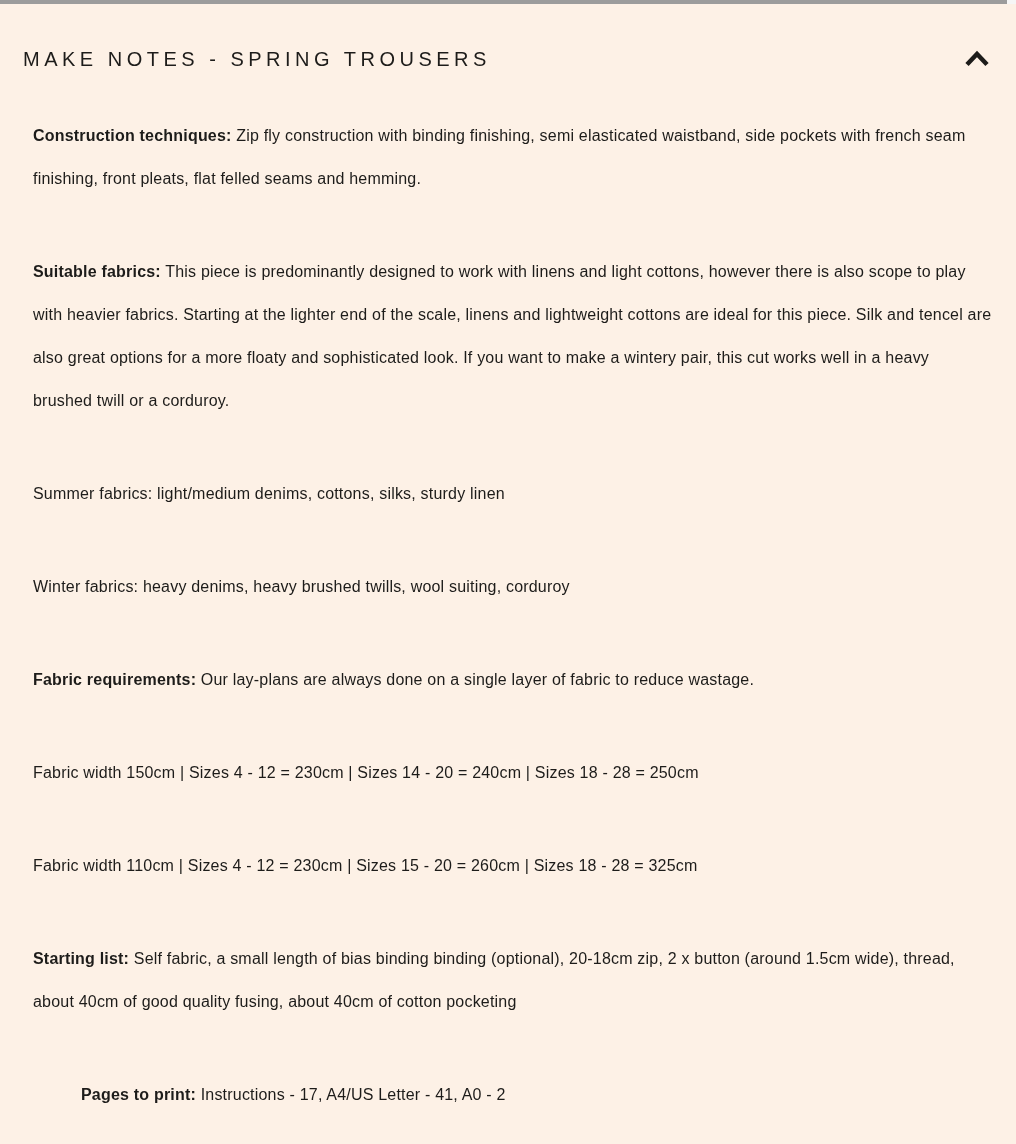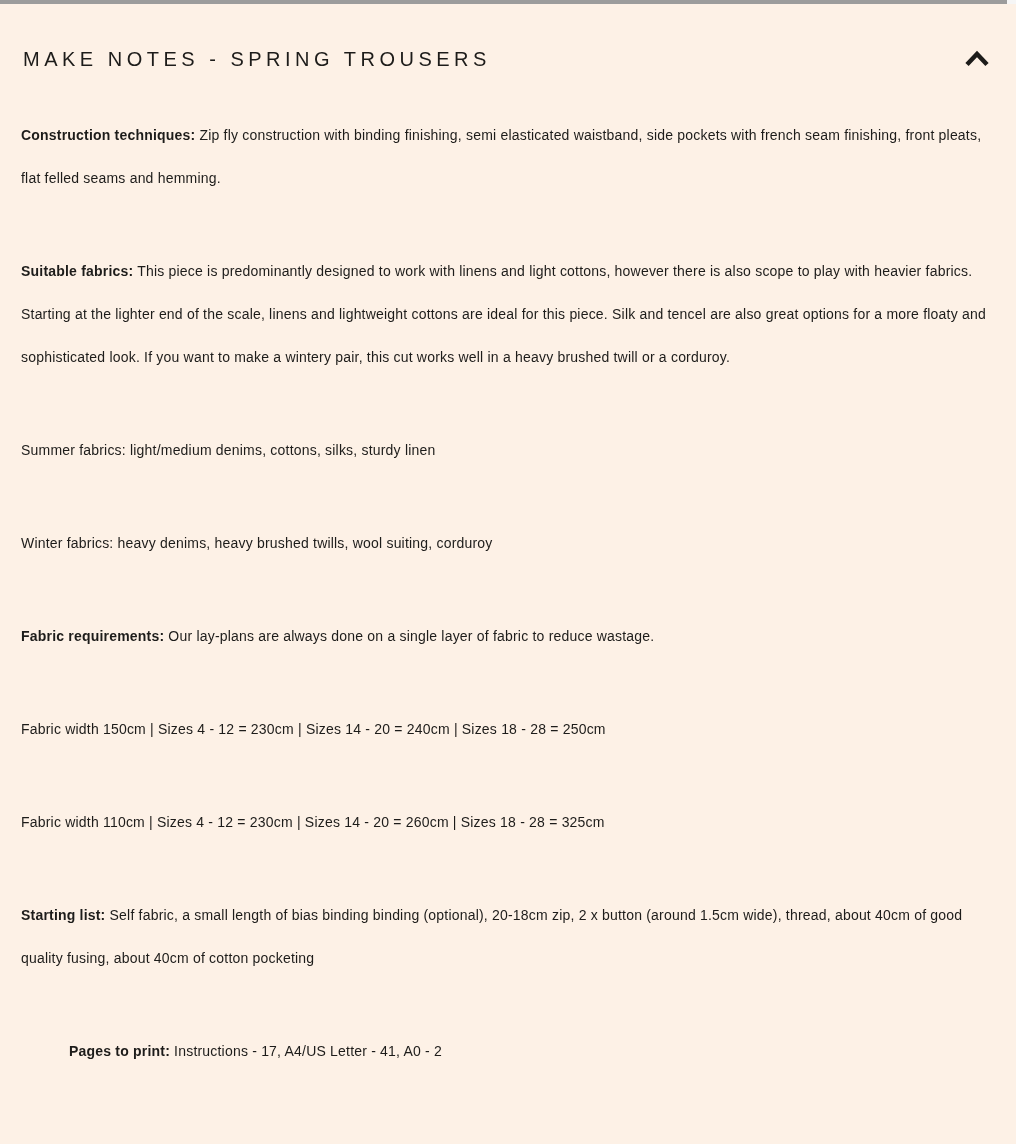--- a/index.html
+++ b/index.html
@@ -35,22 +35,22 @@
   }
   .chevron {
     display: inline-flex;
     align-items: center;
     justify-content: center;
     width: 30px;
     height: 24px;
     flex: 0 0 auto;
   }
   .accordion-content {
-    padding: 27px 24px 0 21px;
-    font-size: 14px;
+    padding: 27px 24px 0 33px;
+    font-size: 16px;
     line-height: 43px;
     letter-spacing: 0.2px;
     font-weight: 400;
   }
   .accordion-content p {
     margin: 0 0 50px 0;
     max-width: 972px;
   }
   .accordion-content p:last-child {
     margin-bottom: 0;
@@ -84,19 +84,19 @@
     <p><span class="note-label">Suitable fabrics:</span> <span>This piece is predominantly designed to work with linens and light cottons, however there is also scope to play with heavier fabrics. Starting at the lighter end of the scale, linens and lightweight cottons are ideal for this piece. Silk and tencel are also great options for a more floaty and sophisticated look. If you want to make a wintery pair, this cut works well in a heavy brushed twill or a corduroy.</span></p>
 
     <p> <span>Summer fabrics: light/medium denims, cottons, silks, sturdy linen</span></p>
 
     <p> <span>Winter fabrics: heavy denims, heavy brushed twills, wool suiting, corduroy</span></p>
 
     <p><span class="note-label">Fabric requirements:</span> <span>Our lay-plans are always done on a single layer of fabric to reduce wastage.</span></p>
 
     <p> <span>Fabric width 150cm | Sizes 4 - 12 = 230cm | Sizes 14 - 20 = 240cm | Sizes 18 - 28 = 250cm</span></p>
 
-    <p> <span>Fabric width 110cm | Sizes 4 - 12 = 230cm | Sizes 14 - 20 = 260cm | Sizes 18 - 28 = 325cm</span></p>
+    <p> <span>Fabric width 110cm | Sizes 4 - 12 = 230cm | Sizes 15 - 20 = 260cm | Sizes 18 - 28 = 325cm</span></p>
 
     <p><span class="note-label">Starting list:</span> <span>Self fabric, a small length of bias binding binding (optional), 20-18cm zip, 2 x button (around 1.5cm wide), thread, about 40cm of good quality fusing, about 40cm of cotton pocketing</span></p>
 
     <p><span class="note-label">Pages to print:</span> <span>Instructions - 17, A4/US Letter - 41, A0 - 2</span></p>
   </div>
 </section>
 
 </body></html>

